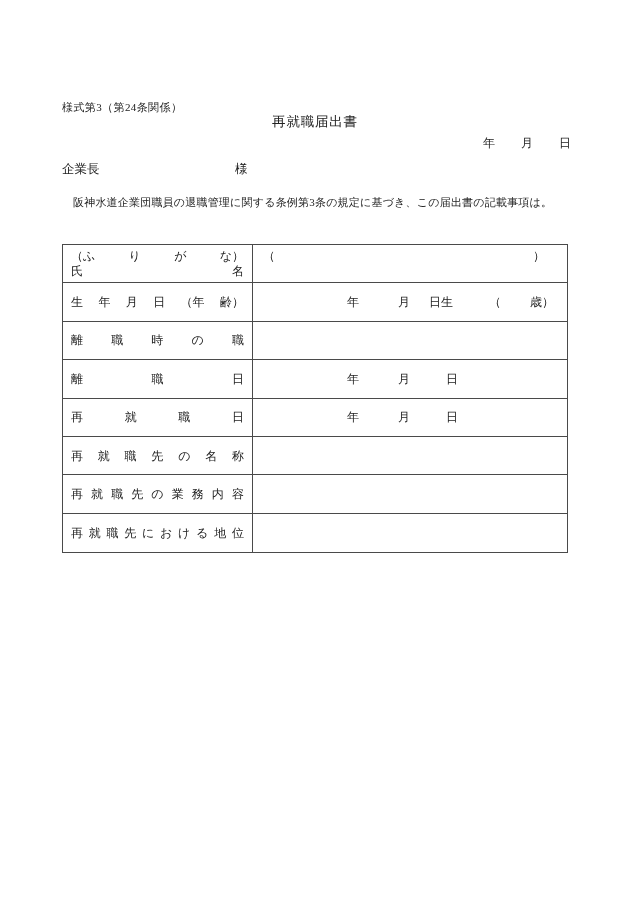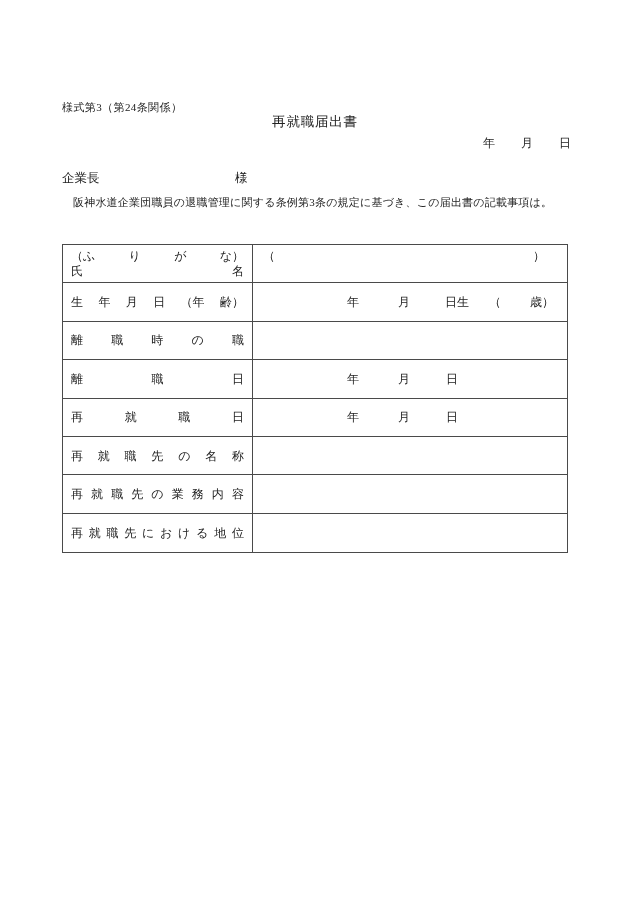--- a/index.html
+++ b/index.html
@@ -12,21 +12,21 @@
 
   .form-number { position:absolute; left:62px; top:81px; font-size:11px; letter-spacing:0.4px;margin-top:19px; }
   .doc-title   { position:absolute; left:0; top:113px; width:100%; text-align:center; font-size:13.5px; letter-spacing:0.8px; }
 
   .date-line { position:absolute; left:0; top:135px; width:100%; height:16px; font-size:12px; }
   .date-line span { position:absolute; top:0; }
   .date-year  { left:483px; }
   .date-month { left:521px; }
   .date-day   { left:559px; }
 
-  .salutation { position:absolute; left:62px; top:170px; width:320px; height:18px; font-size:12.5px; }
+  .salutation { position:absolute; left:62px; top:161px; width:320px; height:18px; font-size:12.5px; }
   .salutation .honorific { position:absolute; left:173px; top:0; }
 
   .body-text { position:absolute; left:73px; top:192px; width:500px; font-size:11px; line-height:20.5px; letter-spacing:0.2px; }
 
   .form-table {
     position:absolute; left:62px; top:244px; width:504px;
     border:1px solid #4a4a4a; font-size:12px;
   }
   .t-row { display:flex; height:38.4px; box-sizing:border-box; border-bottom:1px solid #4a4a4a; }
   .t-row:last-child { border-bottom:none; }
@@ -80,21 +80,21 @@
           <span class="paren-close">）</span>
         </div>
       </div>
       <div class="t-row">
         <div class="cell cell-left">
           <div class="label-line"><span class="unit">生</span><span class="unit">年</span><span class="unit">月</span><span class="unit">日</span><span class="unit">（年</span><span class="unit">齢）</span></div>
         </div>
         <div class="cell cell-right">
           <span class="pos-span" style="left: 94px;">年</span>
           <span class="pos-span" style="left: 145px;">月</span>
-          <span class="pos-span" style="left: 192px; font-family: Liberation Serif, serif;">日生</span>
+          <span class="pos-span" style="left: 176px; font-family: Liberation Serif, serif;">日生</span>
           <span class="pos-span" style="left: 236px;">（</span>
           <span class="pos-span" style="left: 277px;">歳）</span>
         </div>
       </div>
       <div class="t-row">
         <div class="cell cell-left">
           <div class="label-line"><span class="unit">離</span><span class="unit">職</span><span class="unit">時</span><span class="unit">の</span><span class="unit">職</span></div>
         </div>
         <div class="cell cell-right"></div>
       </div>

